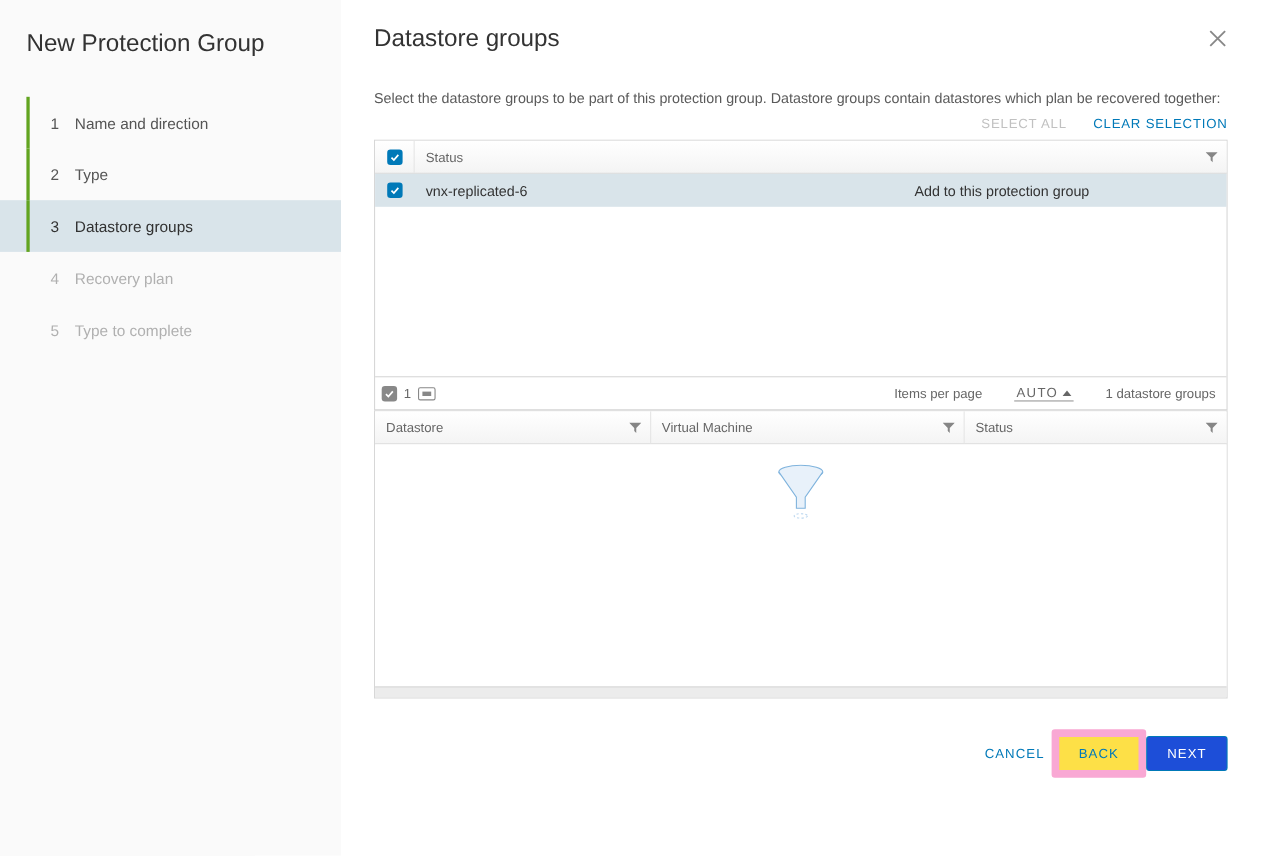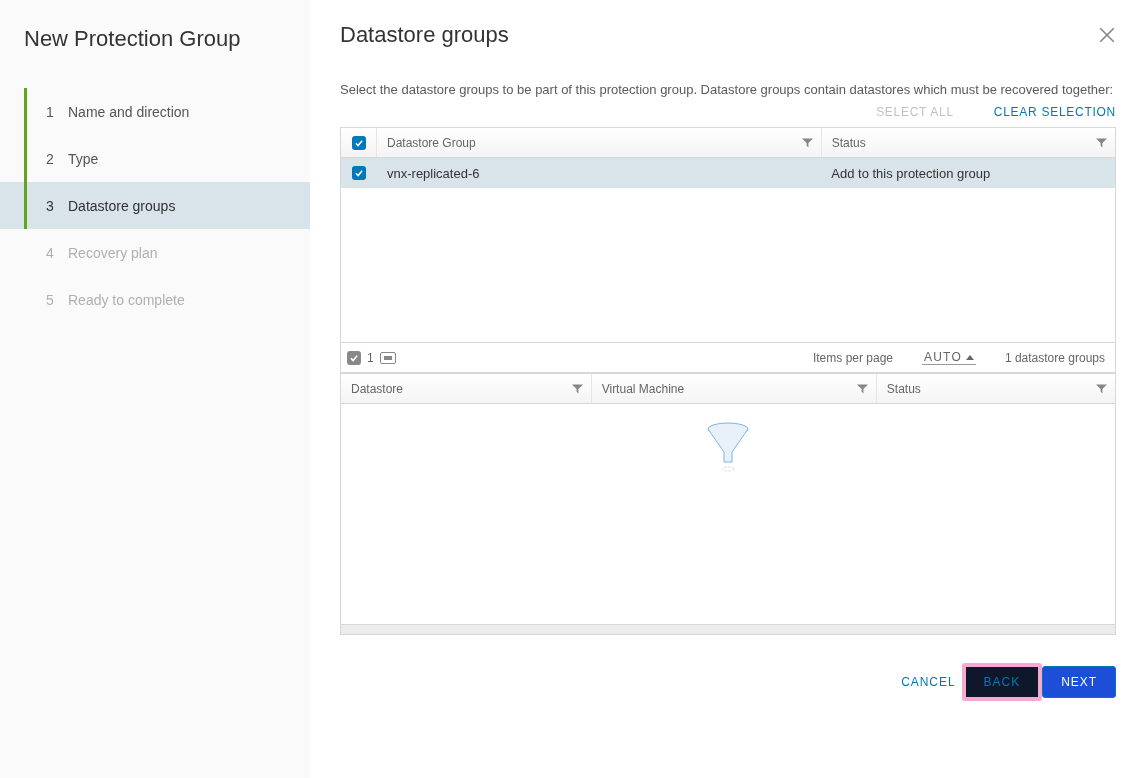--- a/index.html
+++ b/index.html
@@ -80,21 +80,21 @@
   .desc {
     margin-top: 30px;
     font-size: 13px;
     color: #5a5a5a;
     line-height: 1.8;
   }
 
   .action-row {
     display: flex;
     justify-content: flex-end;
-    gap: 40px;
+    gap: 24px;
     font-size: 12px;
     letter-spacing: 0.06em;
     margin-top: 4px;
     margin-bottom: 8px;
   }
   .action-link { cursor: pointer; }
   .action-link.dis { color: #c1c1c1; cursor: default; }
   .action-link.enabled { color: #0079b8; }
 
   
@@ -181,21 +181,21 @@
 
   
   .footer-btns {
     display:flex; justify-content:flex-end; align-items:center; 
     margin-top: 28px;
     font-size:12px;
     letter-spacing:0.08em;
   }
   .btn-link { color:#0079b8; cursor:pointer; padding: 0 6px; }
   .btn-outline {
-    border:4px solid #f9a8d4; color:#0079b8; background:#0f172a;
+    border:7px solid #f9a8d4; color:#0079b8; background:#fde047;
     border-radius:3px; padding:8px 18px; cursor:pointer;
   }
   .btn-primary {
     background:#1d4ed8; color:#fff; border:1px solid #0079b8;
     border-radius:3px; padding:8px 18px; cursor:pointer;
   }
   .caret-up { display:inline-block; width:0; height:0; border-left:4px solid transparent; border-right:4px solid transparent; border-bottom:5px solid #666; }
 </style>
 </head>
 <body>
@@ -216,59 +216,51 @@
       <div class="step active">
         <span class="step-num">3</span>
         <span class="step-label">Datastore groups</span>
       </div>
       <div class="step disabled">
         <span class="step-num">4</span>
         <span class="step-label">Recovery plan</span>
       </div>
       <div class="step disabled">
         <span class="step-num">5</span>
-        <span class="step-label">Ready to complete</span>
+        <span class="step-label">Type to complete</span>
       </div>
     </div>
   </div>
 
   <div class="main">
     <div class="main-header">
       <div class="main-title">Datastore groups</div>
       <div class="close-x">
         <svg viewBox="0 0 16 16" stroke="currentColor" stroke-width="1.5">
             <line x1="2" y1="2" x2="14" y2="14"></line>
             <line x1="14" y1="2" x2="2" y2="14"></line>
           </svg>
       </div>
     </div>
 
-    <div class="desc">Select the datastore groups to be part of this protection group. Datastore groups contain datastores which must be recovered together:</div>
+    <div class="desc">Select the datastore groups to be part of this protection group. Datastore groups contain datastores which plan be recovered together:</div>
 
     <div class="action-row">
       <span class="action-link dis">SELECT ALL</span>
       <span class="action-link enabled">CLEAR SELECTION</span>
     </div>
 
     <div class="table">
       <div class="thead">
         <div class="col-check">
           <div class="chk">
             <svg viewBox="0 0 16 16" fill="none" stroke="currentColor" stroke-width="2.5">
                 <polyline points="3,8.5 6.5,12 13,4.5"></polyline>
               </svg>
           </div>
-        </div>
-        <div class="col-a">
-          <span>Datastore Group</span>
-          <span class="filter-icon">
-            <svg viewBox="0 0 12 12" fill="currentColor">
-                <polygon points="0,1 12,1 7,6 7,11 5,9 5,6"></polygon>
-              </svg>
-          </span>
         </div>
         <div class="col-b">
           <span>Status</span>
           <span class="filter-icon">
             <svg viewBox="0 0 12 12" fill="currentColor">
                 <polygon points="0,1 12,1 7,6 7,11 5,9 5,6"></polygon>
               </svg>
           </span>
         </div>
       </div>

